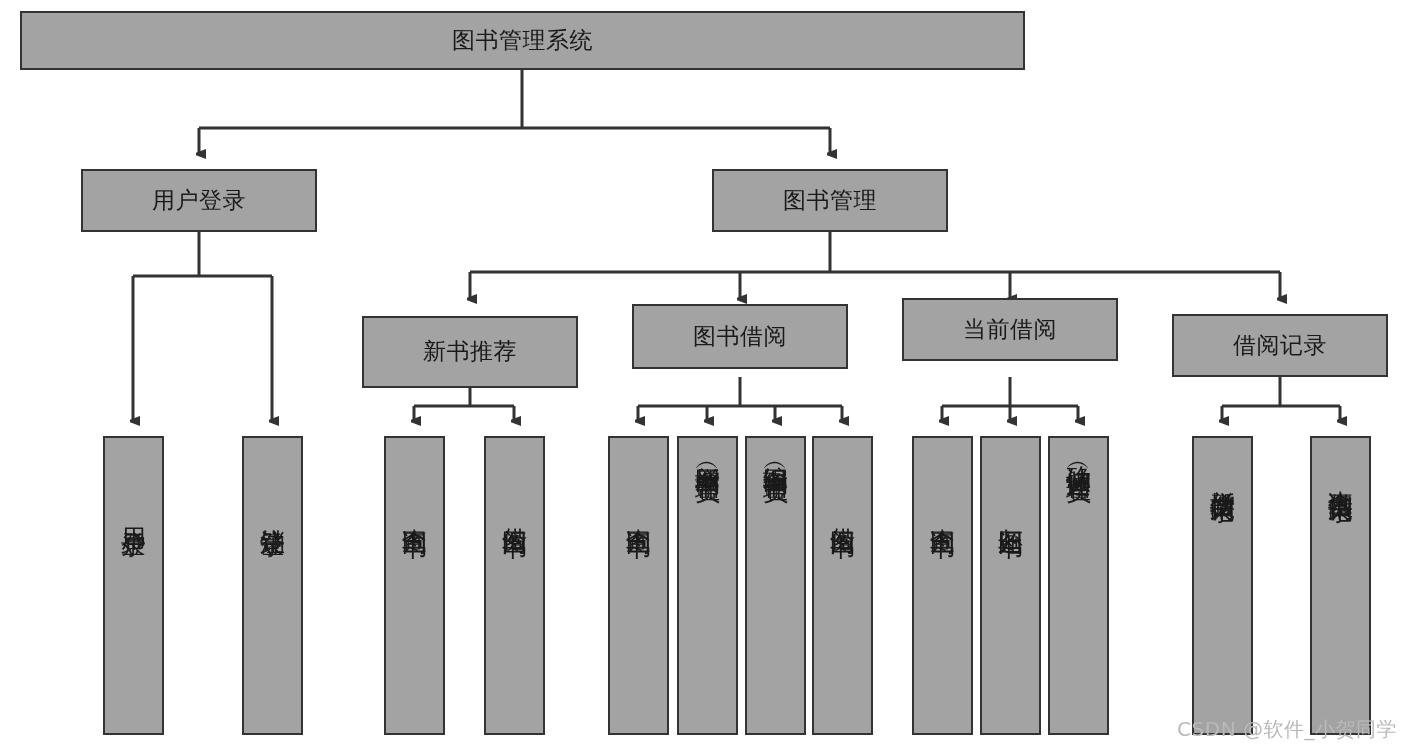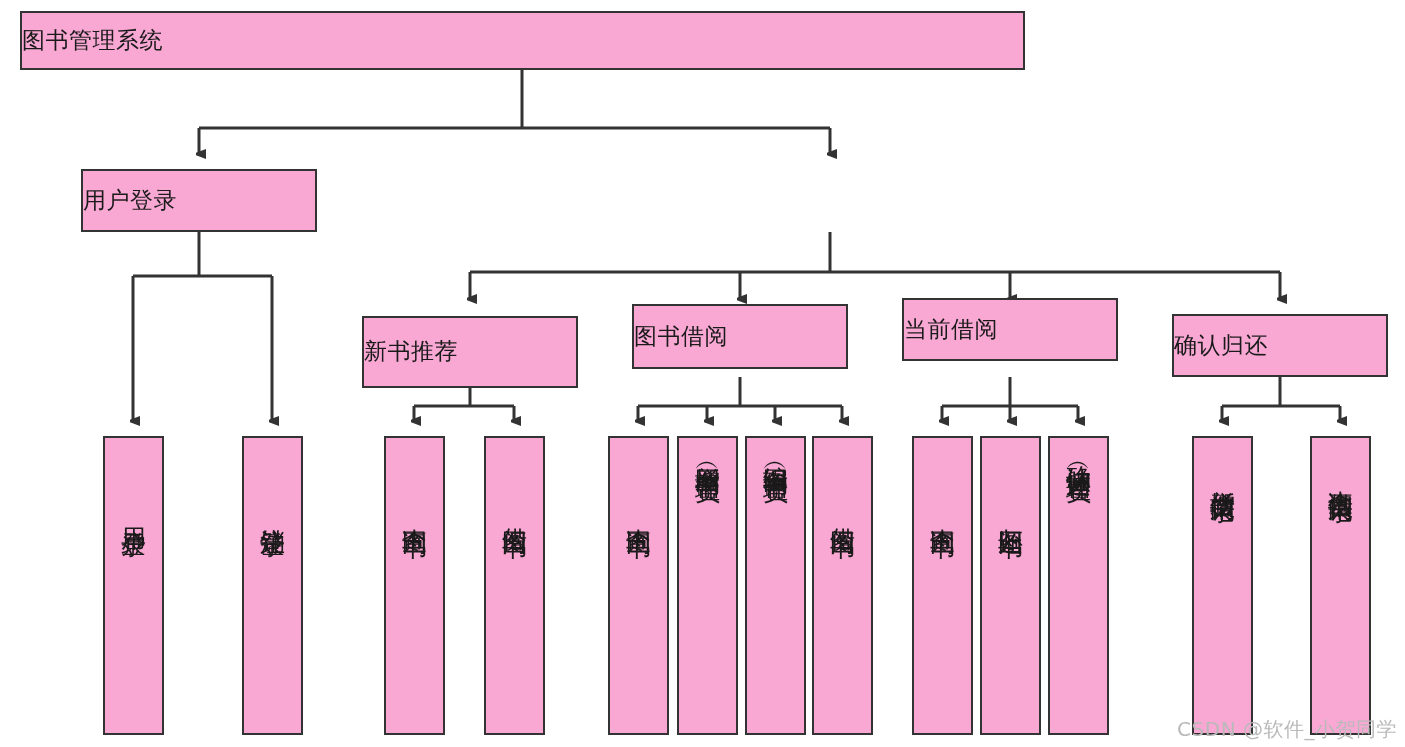--- a/index.html
+++ b/index.html
@@ -22,25 +22,25 @@
     position: absolute;
     left: 0;
     top: 0;
     width: 1405px;
     height: 747px;
     pointer-events: none;
   }
   .node {
     position: absolute;
     box-sizing: border-box;
-    background: #f9a8d4;
+    background: #a3a3a3;
     border: 2.5px solid #333333;
     display: flex;
     align-items: center;
-    justify-content: flex-start;
+    justify-content: center;
     color: #1a1a1a;
   }
   .node .label {
     display: block;
     text-align: center;
     line-height: 1.18;
     white-space: nowrap;
   }
   .node.horiz .label {
     font-size: 23px;
@@ -127,32 +127,35 @@
     </g>
   </svg>
 
   <div class="node horiz" style="left:20px; top:11px; width:1005px; height:59px;">
     <span class="label">图书管理系统</span>
   </div>
 
   <div class="node horiz" style="left:81px; top:169px; width:236px; height:63px;">
     <span class="label">用户登录</span>
   </div>
+  <div class="node horiz" style="left:712px; top:169px; width:236px; height:63px;">
+    <span class="label">图书管理</span>
+  </div>
 
   <div class="node horiz" style="left:362px; top:316px; width:216px; height:72px;">
     <span class="label">新书推荐</span>
   </div>
   <div class="node horiz" style="left:632px; top:304px; width:216px; height:65px;">
     <span class="label">图书借阅</span>
   </div>
   <div class="node horiz" style="left:902px; top:298px; width:216px; height:63px;">
     <span class="label">当前借阅</span>
   </div>
   <div class="node horiz" style="left:1172px; top:314px; width:216px; height:63px;">
-    <span class="label">确认归还</span>
+    <span class="label">借阅记录</span>
   </div>
 
   <div class="node vert" style="left:103px; top:436px; width:61px; height:299px; padding-top:70px;">
     <span class="label">用户登录</span>
   </div>
   <div class="node vert" style="left:242px; top:436px; width:61px; height:299px; padding-top:70px;">
     <span class="label">注销登录</span>
   </div>
 
   <div class="node vert" style="left:384px; top:436px; width:61px; height:299px; padding-top:70px;">

